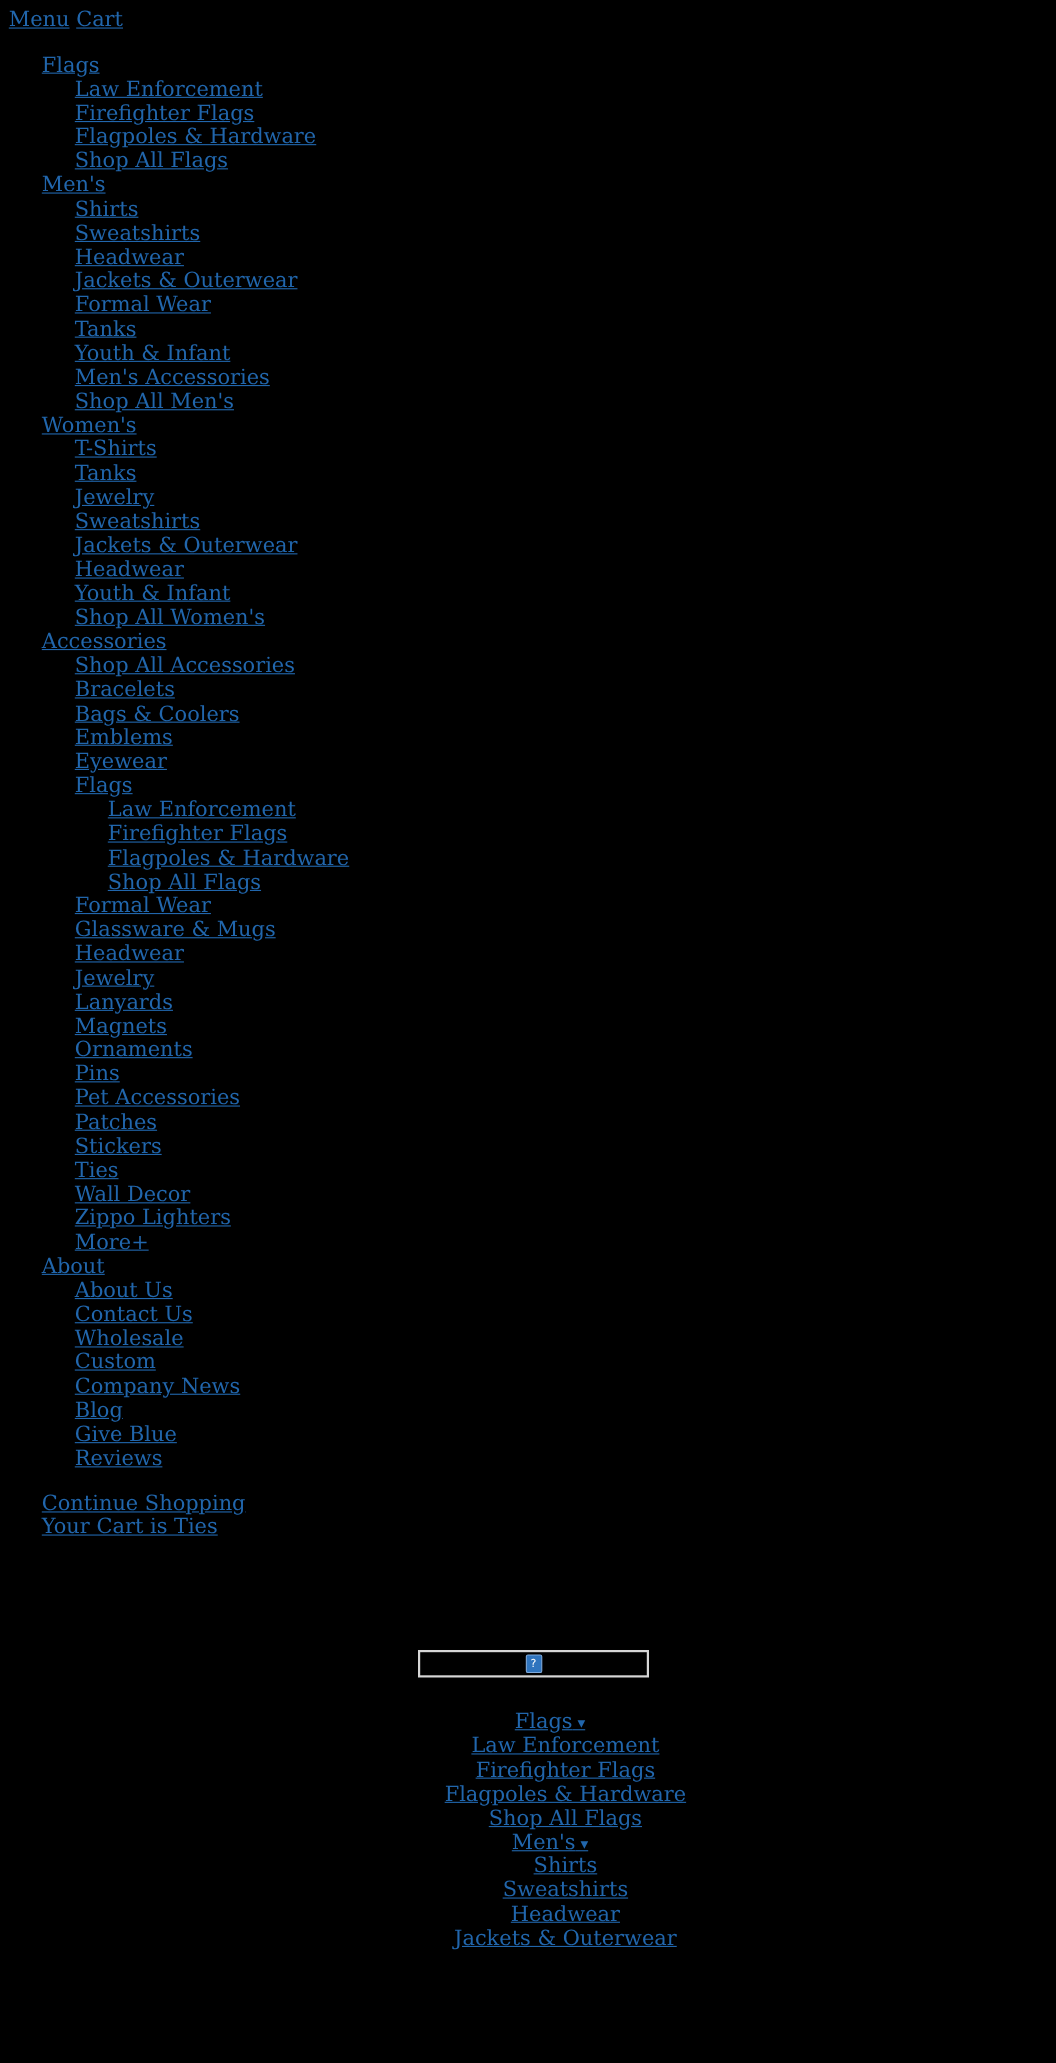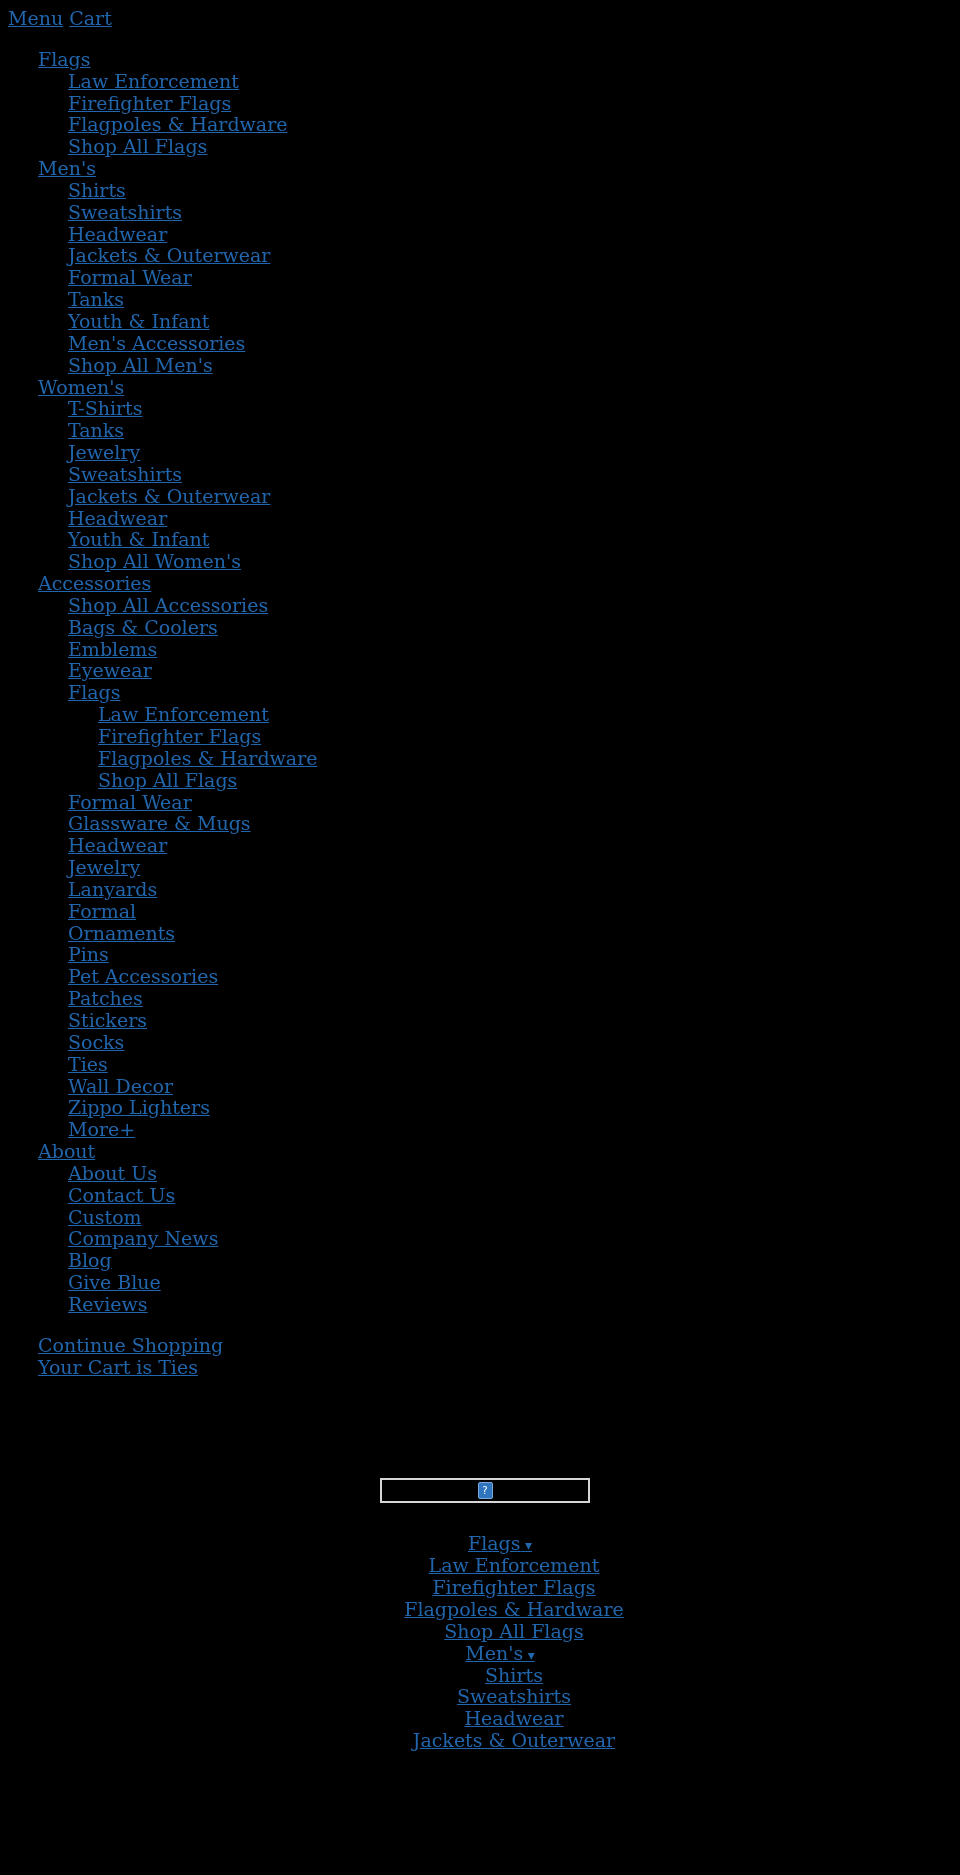--- a/index.html
+++ b/index.html
@@ -61,49 +61,50 @@
           <li><a class="lnk">Tanks</a></li>
           <li><a class="lnk">Jewelry</a></li>
           <li><a class="lnk">Sweatshirts</a></li>
           <li><a class="lnk">Jackets &amp; Outerwear</a></li>
           <li><a class="lnk">Headwear</a></li>
           <li><a class="lnk">Youth &amp; Infant</a></li>
           <li><a class="lnk">Shop All Women's</a></li>
         </ul></li>
       <li><a class="lnk">Accessories</a><ul>
           <li><a class="lnk">Shop All Accessories</a></li>
+          <li><a class="lnk">Bracelets</a></li>
           <li><a class="lnk">Bags &amp; Coolers</a></li>
           <li><a class="lnk">Emblems</a></li>
           <li><a class="lnk">Eyewear</a></li>
           <li><a class="lnk">Flags</a><ul>
               <li><a class="lnk">Law Enforcement</a></li>
               <li><a class="lnk">Firefighter Flags</a></li>
               <li><a class="lnk">Flagpoles &amp; Hardware</a></li>
               <li><a class="lnk">Shop All Flags</a></li>
             </ul></li>
           <li><a class="lnk">Formal Wear</a></li>
           <li><a class="lnk">Glassware &amp; Mugs</a></li>
           <li><a class="lnk">Headwear</a></li>
           <li><a class="lnk">Jewelry</a></li>
           <li><a class="lnk">Lanyards</a></li>
-          <li><a class="lnk">Formal</a></li>
+          <li><a class="lnk">Magnets</a></li>
           <li><a class="lnk">Ornaments</a></li>
           <li><a class="lnk">Pins</a></li>
           <li><a class="lnk">Pet Accessories</a></li>
           <li><a class="lnk">Patches</a></li>
           <li><a class="lnk">Stickers</a></li>
-          <li><a class="lnk">Socks</a></li>
           <li><a class="lnk">Ties</a></li>
           <li><a class="lnk">Wall Decor</a></li>
           <li><a class="lnk">Zippo Lighters</a></li>
           <li><a class="lnk">More+</a></li>
         </ul></li>
       <li><a class="lnk">About</a><ul>
           <li><a class="lnk">About Us</a></li>
           <li><a class="lnk">Contact Us</a></li>
+          <li><a class="lnk">Wholesale</a></li>
           <li><a class="lnk">Custom</a></li>
           <li><a class="lnk">Company News</a></li>
           <li><a class="lnk">Blog</a></li>
           <li><a class="lnk">Give Blue</a></li>
           <li><a class="lnk">Reviews</a></li>
         </ul></li>
     </ul>
 
   <ul class="cart-list">
     <li><a class="lnk">Continue Shopping</a></li>

